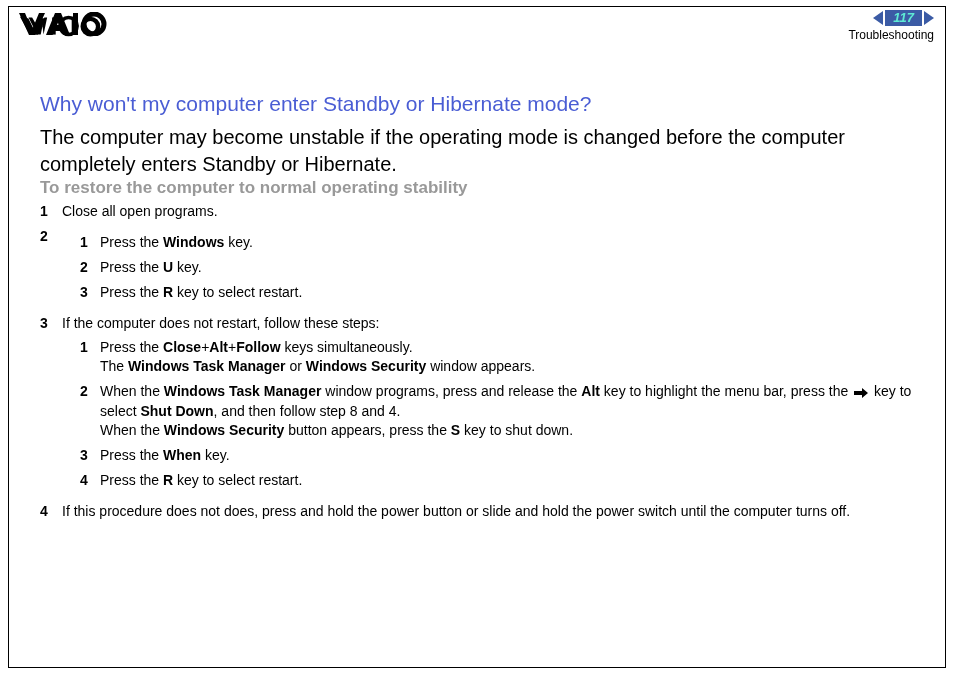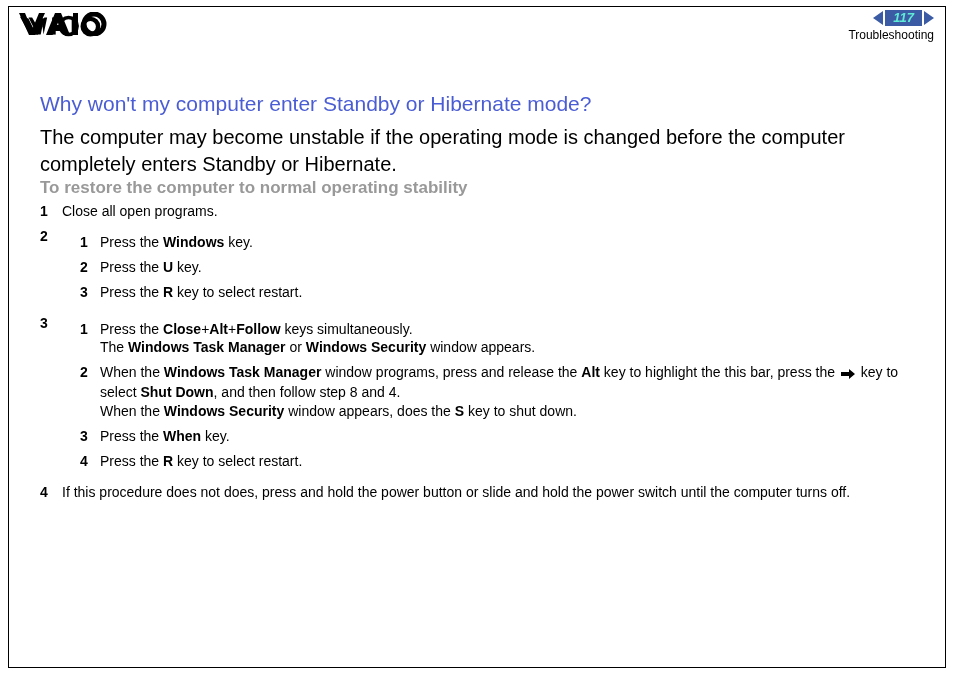--- a/index.html
+++ b/index.html
@@ -187,35 +187,36 @@
             <div class="ol-num">3</div>
             <div class="ol-body"><span>Press the </span><b>R</b><span> key to select restart.</span></div>
           </div>
         </div>
       </div>
     </div>
 
     <div class="ol-item">
       <div class="ol-num">3</div>
       <div class="ol-body">
+        <span>If the computer does not restart, follow these steps:</span>
         <div class="nested">
           <div class="ol-item">
             <div class="ol-num">1</div>
             <div class="ol-body">
               <span>Press the </span><b>Close</b><span>+</span><b>Alt</b><span>+</span><b>Follow</b><span> keys simultaneously.</span><br>
               <span>The </span><b>Windows Task Manager</b><span> or </span><b>Windows Security</b><span> window appears.</span>
             </div>
           </div>
           <div class="ol-item">
             <div class="ol-num">2</div>
             <div class="ol-body">
-              <span>When the </span><b>Windows Task Manager</b><span> window programs, press and release the </span><b>Alt</b><span> key to highlight the this bar, press the </span><span class="arrow-inline"><svg width="14" height="10" viewBox="0 0 14 10">
+              <span>When the </span><b>Windows Task Manager</b><span> window programs, press and release the </span><b>Alt</b><span> key to highlight the menu bar, press the </span><span class="arrow-inline"><svg width="14" height="10" viewBox="0 0 14 10">
                     <path fill="#000" d="M0 3 L8 3 L8 0 L14 5 L8 10 L8 7 L0 7 Z"></path>
                   </svg></span><span> key to select </span><b>Shut Down</b><span>, and then follow step 8 and 4.</span><br>
-              <span>When the </span><b>Windows Security</b><span> window appears, does the </span><b>S</b><span> key to shut down.</span>
+              <span>When the </span><b>Windows Security</b><span> button appears, press the </span><b>S</b><span> key to shut down.</span>
             </div>
           </div>
           <div class="ol-item">
             <div class="ol-num">3</div>
             <div class="ol-body"><span>Press the </span><b>When</b><span> key.</span></div>
           </div>
           <div class="ol-item">
             <div class="ol-num">4</div>
             <div class="ol-body"><span>Press the </span><b>R</b><span> key to select restart.</span></div>
           </div>

